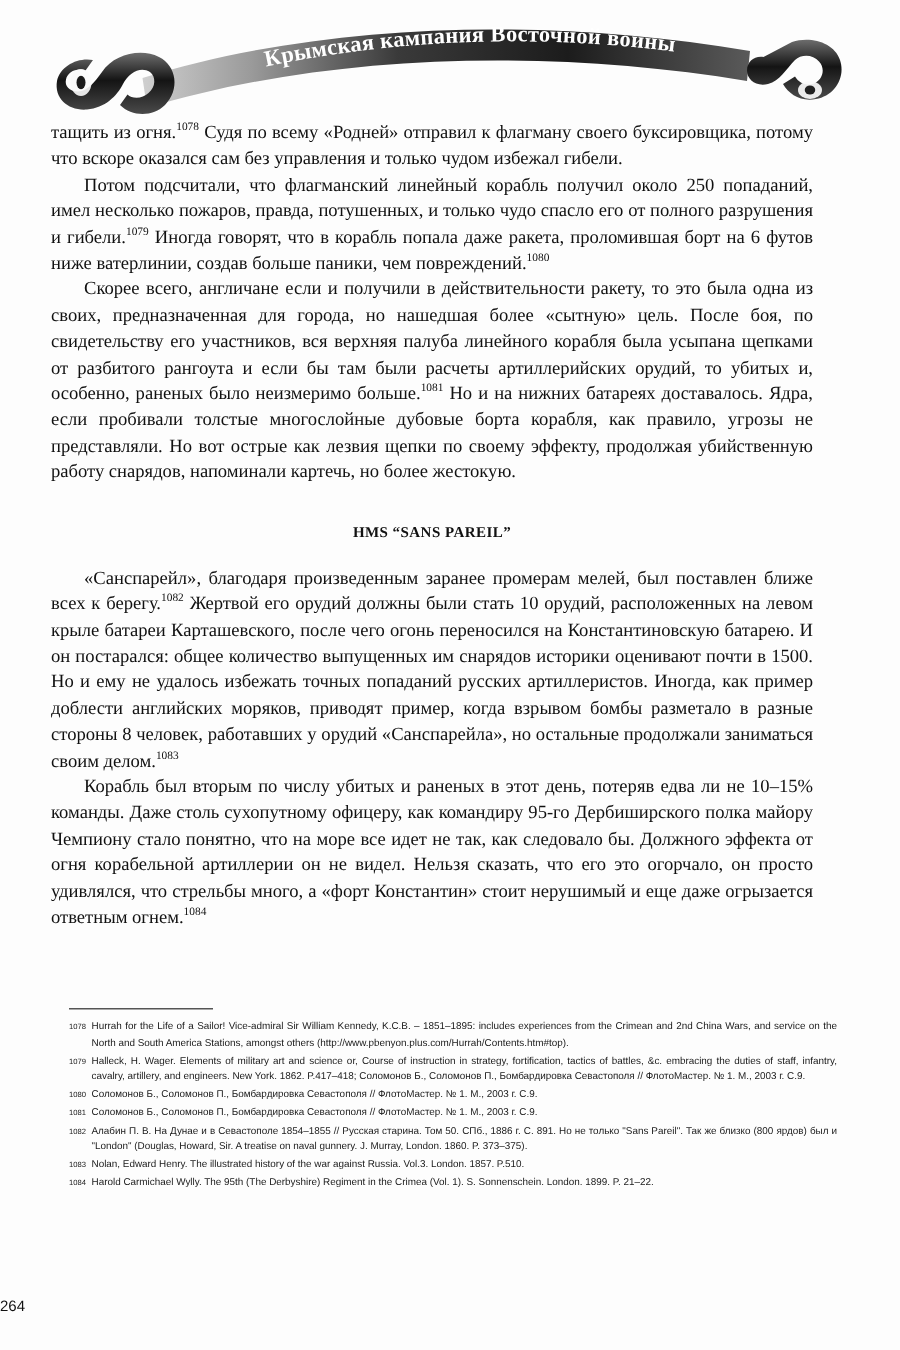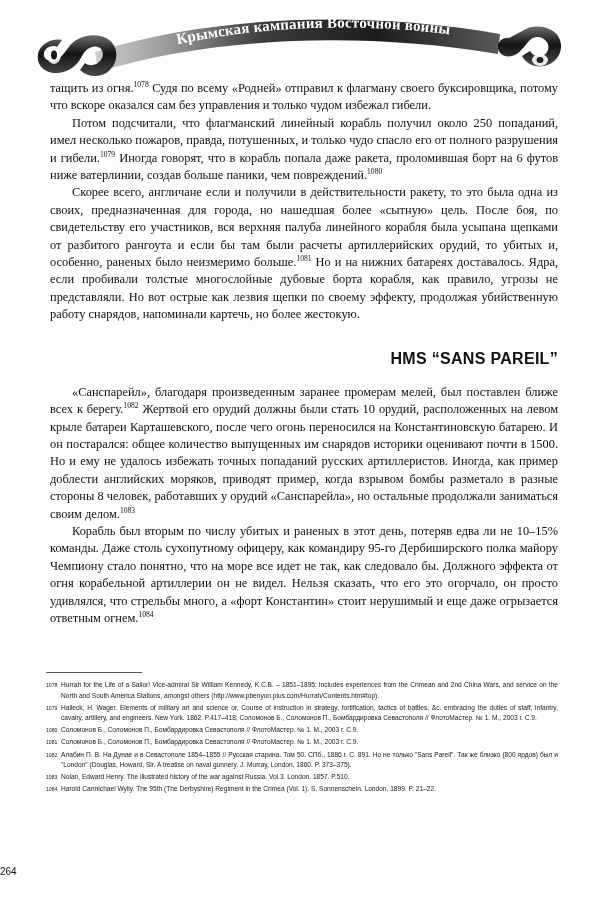--- a/index.html
+++ b/index.html
@@ -40,21 +40,21 @@
     font-family: "Liberation Serif", "DejaVu Serif", serif;
     font-size: 15px;
     font-weight: 700;
     fill: #ffffff;
     letter-spacing: 0.2px;
   }
 
   
   .content {
     position: absolute;
-    left: 50px;
+    left: 34px;
     top: 80px;
     width: 508px;
   }
   p.body-par {
     margin: 0 0 0 0;
     text-indent: 22px;
     text-align: justify;
     font-size: 12.4px;
     line-height: 17.4px;
     hyphens: none;
@@ -62,26 +62,26 @@
   p.body-par.no-indent {
     text-indent: 0;
   }
   sup.fn {
     font-size: 7.6px;
     vertical-align: super;
     line-height: 0;
   }
 
   h2.section-heading {
-    font-family: Liberation Sans, sans-serif;
-    font-size: 16px;
+    font-family: Liberation Serif, serif;
+    font-size: 10px;
     font-weight: 700;
     letter-spacing: 0.3px;
     margin: 26px 0 16px 0;
-    text-align: right;
+    text-align: center;
   }
 
   
   .footnotes {
     position: absolute;
     left: 46px;
     top: 672px;
     width: 512px;
   }
   .fn-rule {

